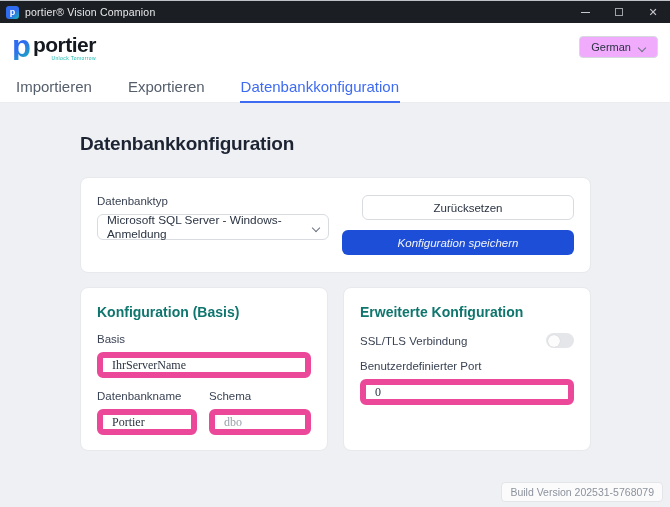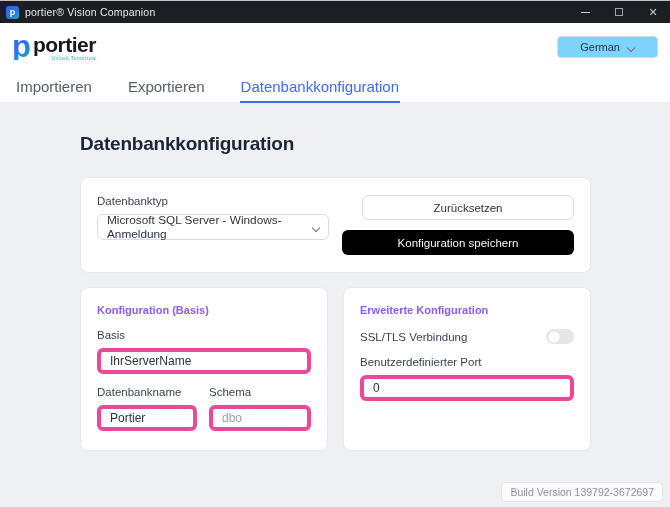--- a/index.html
+++ b/index.html
@@ -16,47 +16,47 @@
   .tb-min-glyph { width:9px; height:1px; background:#c7c9cc; display:block; }
   .tb-max-glyph { width:8px; height:8px; border:1px solid #9fa2a7; display:block; }
 
   
   .header { height:48px; background:#ffffff; display:flex; align-items:center; padding:0 12px; }
   .logo { display:flex; align-items:flex-start; }
   .logo-mark { font-size:31px; font-weight:bold; line-height:26px; background:linear-gradient(140deg,#2e6cf0 45%,#19b9b2); -webkit-background-clip:text; background-clip:text; color:transparent; margin-right:2px; }
   .logo-text-wrap { display:flex; flex-direction:column; align-items:flex-end; }
   .logo-word { font-size:21px; font-weight:bold; color:#14181f; letter-spacing:-.5px; line-height:22px; }
   .logo-tagline { font-size:5px; color:#19b9b2; letter-spacing:.4px; margin-top:-1px; }
-  .lang-select { margin-left:auto; display:flex; align-items:center; gap:8px; background:#7dd3fc; border:1px solid #d6d9de; border-radius:4px; padding:4px 22px; font-size:11px; color:#2a3342; cursor:pointer; }
+  .lang-select { margin-left:auto; display:flex; align-items:center; gap:8px; background:#f0abfc; border:1px solid #d6d9de; border-radius:4px; padding:4px 11px; font-size:11px; color:#2a3342; cursor:pointer; }
   .chev { width:7px; height:7px; display:inline-block; position:relative; }
   .chev::before { content:""; position:absolute; left:0; top:1px; width:5px; height:5px; border-right:1.4px solid #6b7280; border-bottom:1.4px solid #6b7280; transform:rotate(45deg); }
 
   
   .tabbar { background:#fff; display:flex; gap:34px; padding:0 15px; border-bottom:1px solid #ececee; height:32px; }
   .tab { font-size:15px; color:#555e6b; display:flex; align-items:center; border-bottom:2px solid transparent; margin-bottom:-1px; cursor:pointer; padding:0 1px; }
   .tab.active { color:#3e6bf2; border-bottom-color:#3e6bf2; }
 
   
   .content { position:relative; padding:30px 0 0 80px; }
   .page-title { font-size:19px; font-weight:bold; color:#1c2433; margin-bottom:22px; letter-spacing:-.2px; }
   .card { background:#fff; border:1px solid #e7e9ec; border-radius:8px; }
   .card-top { width:511px; padding:17px 16px 17px 16px; display:flex; justify-content:space-between; margin-bottom:14px; }
   .label { font-size:11.5px; color:#3a4354; margin-bottom:7px; display:block; }
   .select { width:232px; height:26px; background:#fff; border:1px solid #d8dbe0; border-radius:6px; display:flex; align-items:center; justify-content:center; padding:0 9px; font-size:11.8px; color:#2a3342; cursor:pointer; }
   .btn-col { width:232px; display:flex; flex-direction:column; }
   .btn-row { display:flex; gap:6px;padding-left:20px; }
   .btn { height:25px; border-radius:6px; font-size:11.5px; display:flex; align-items:center; justify-content:center; cursor:pointer; font-family:inherit; border:none; }
   .btn-reset { flex:1; background:#fff; border:1px solid #d8dbe0; color:#2a3342; }
   .btn-test { flex:1; background:#161b2b; color:#fff; }
-  .btn-save { width:100%; background:#000000; color:#f4f5f6; margin-top:10px; }
+  .btn-save { width:100%; background:#1d4ed8; color:#f4f5f6; margin-top:10px;font-style:italic; }
 
   .cards-row { display:flex; gap:15px; }
   .card-basis, .card-adv { width:248px; height:164px; padding:16px; }
-  .card-title { font-size:11px; font-weight:bold; color:#8b5cf6; margin-bottom:13px; }
-  .input { width:100%; height:26px; border:4px solid #ec4899; border-radius:6px; padding:0 9px; font-size:12px; color:#2a3342; font-family:Liberation Sans, sans-serif; background:#fff; outline:none; }
+  .card-title { font-size:14px; font-weight:bold; color:#0f766e; margin-bottom:13px; }
+  .input { width:100%; height:26px; border:6px solid #ec4899; border-radius:6px; padding:0 9px; font-size:12px; color:#2a3342; font-family:Liberation Serif, serif; background:#fff; outline:none; }
   .input::placeholder { color:#9aa1ab; }
   .two-col { display:flex; gap:12px; margin-top:12px; }
   .col-db { width:101px; }
   .col-schema { width:103px; }
   .host-wrap { margin-top:0; }
 
   .ssl-row { display:flex; align-items:center; justify-content:space-between; margin-bottom:12px; }
   .ssl-row .label { margin-bottom:0; }
   .toggle { width:28px; height:15px; background:#e4e6ea; border-radius:8px; position:relative; cursor:pointer; flex-shrink:0; }
   .toggle-knob { position:absolute; left:1.5px; top:1.5px; width:12px; height:12px; border-radius:50%; background:#fcfcfd; box-shadow:0 0 1px rgba(0,0,0,.18); }
@@ -153,15 +153,15 @@
         </div>
         <div>
           <span class="label">Benutzerdefinierter Port</span>
           <input class="input" type="text" value="0" style="">
         </div>
       </div>
 
     </div>
   </div>
 
-  <div class="build-badge">Build Version 139792-3672697</div>
+  <div class="build-badge">Build Version 202531-5768079</div>
 
 </div>
 
 </body></html>

